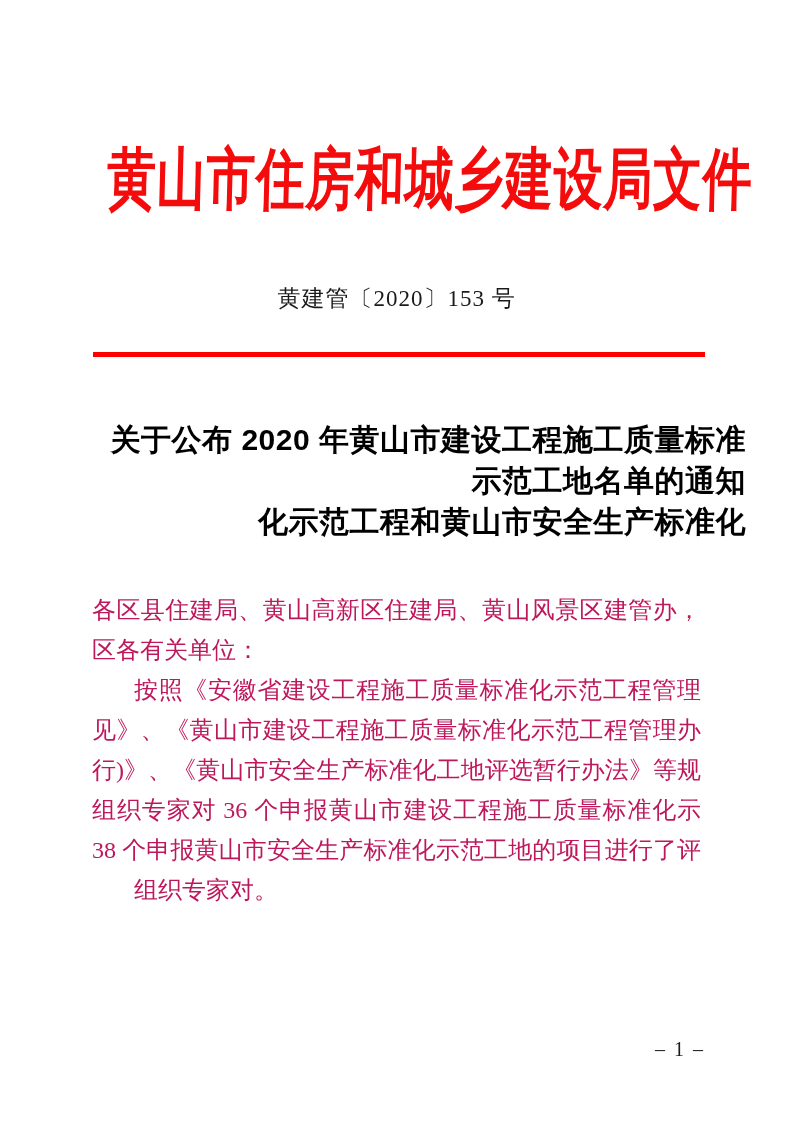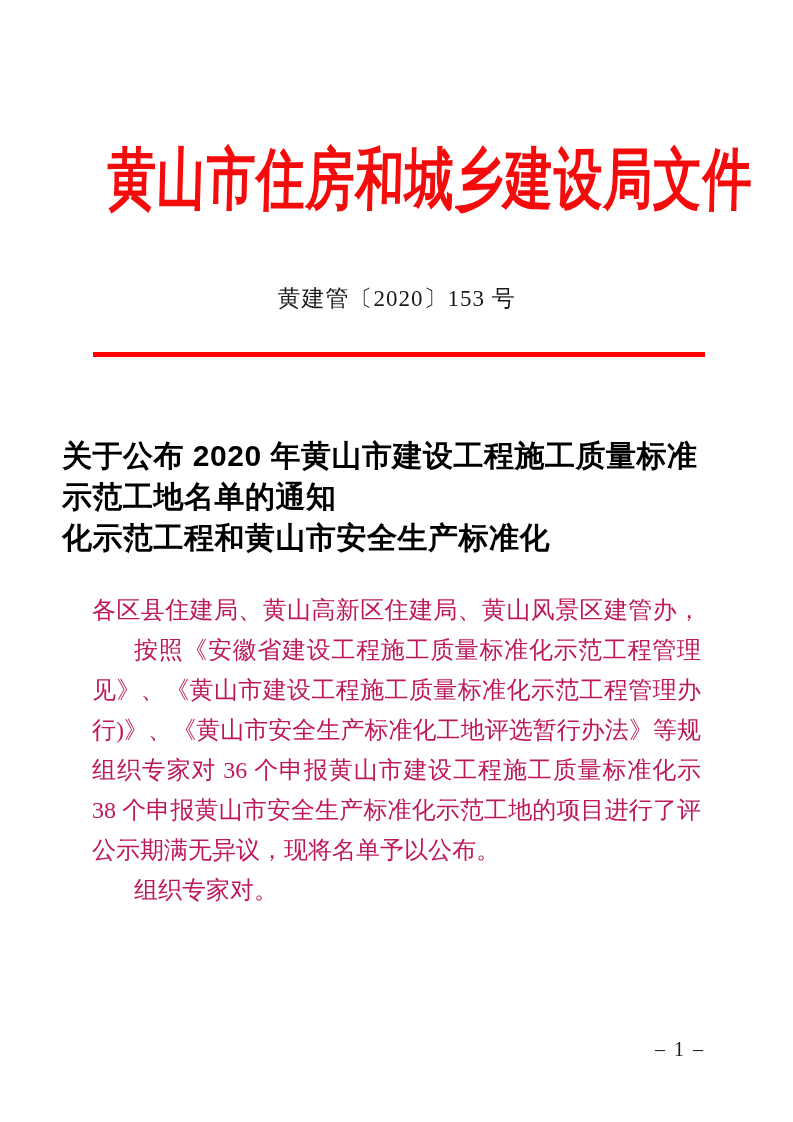--- a/index.html
+++ b/index.html
@@ -47,22 +47,22 @@
     width: 612px;
     height: 5px;
     background: var(--red-line, #ff0000);
   }
   
   .title {
     position: absolute;
     top: 419px;
     left: 46px;
     width: 700px;
-    margin: 16px;
-    text-align: left;
+    margin: 0;
+    text-align: right;
     font-family: "Liberation Sans", "DejaVu Sans", sans-serif;
     font-weight: 700;
     font-size: 30px;
     line-height: 41px;
     color: #000000;
     letter-spacing: 0.5px;
   }
   
   .body-block {
     position: absolute;
@@ -107,25 +107,25 @@
   <div class="red-rule"></div>
 
   <h1 class="title">
     <div class="title-line">关于公布 2020 年黄山市建设工程施工质量标准</div>
     <div class="title-line">示范工地名单的通知</div>
     <div class="title-line">化示范工程和黄山市安全生产标准化</div>
   </h1>
 
   <div class="body-block">
     <div class="line jl">各区县住建局、黄山高新区住建局、黄山风景区建管办，中心城</div>
+    <div class="line">区各有关单位：</div>
     <div class="line ind jl">按照《安徽省建设工程施工质量标准化示范工程管理指导意</div>
     <div class="line jl">见》、《黄山市建设工程施工质量标准化示范工程管理办法（试</div>
     <div class="line jl">行)》、《黄山市安全生产标准化工地评选暂行办法》等规定，我局</div>
     <div class="line jl">组织专家对 36 个申报黄山市建设工程施工质量标准化示范工程和</div>
     <div class="line jl">38 个申报黄山市安全生产标准化示范工地的项目进行了评审，经</div>
-    <div class="line">公示期满无异议，现将名单予以公布。</div>
     <div class="line ind">组织专家对。</div>
     <div class="spacer"></div>
   </div>
 
   <div class="footer">– 1 –</div>
 
 </div>
 
 </body></html>

